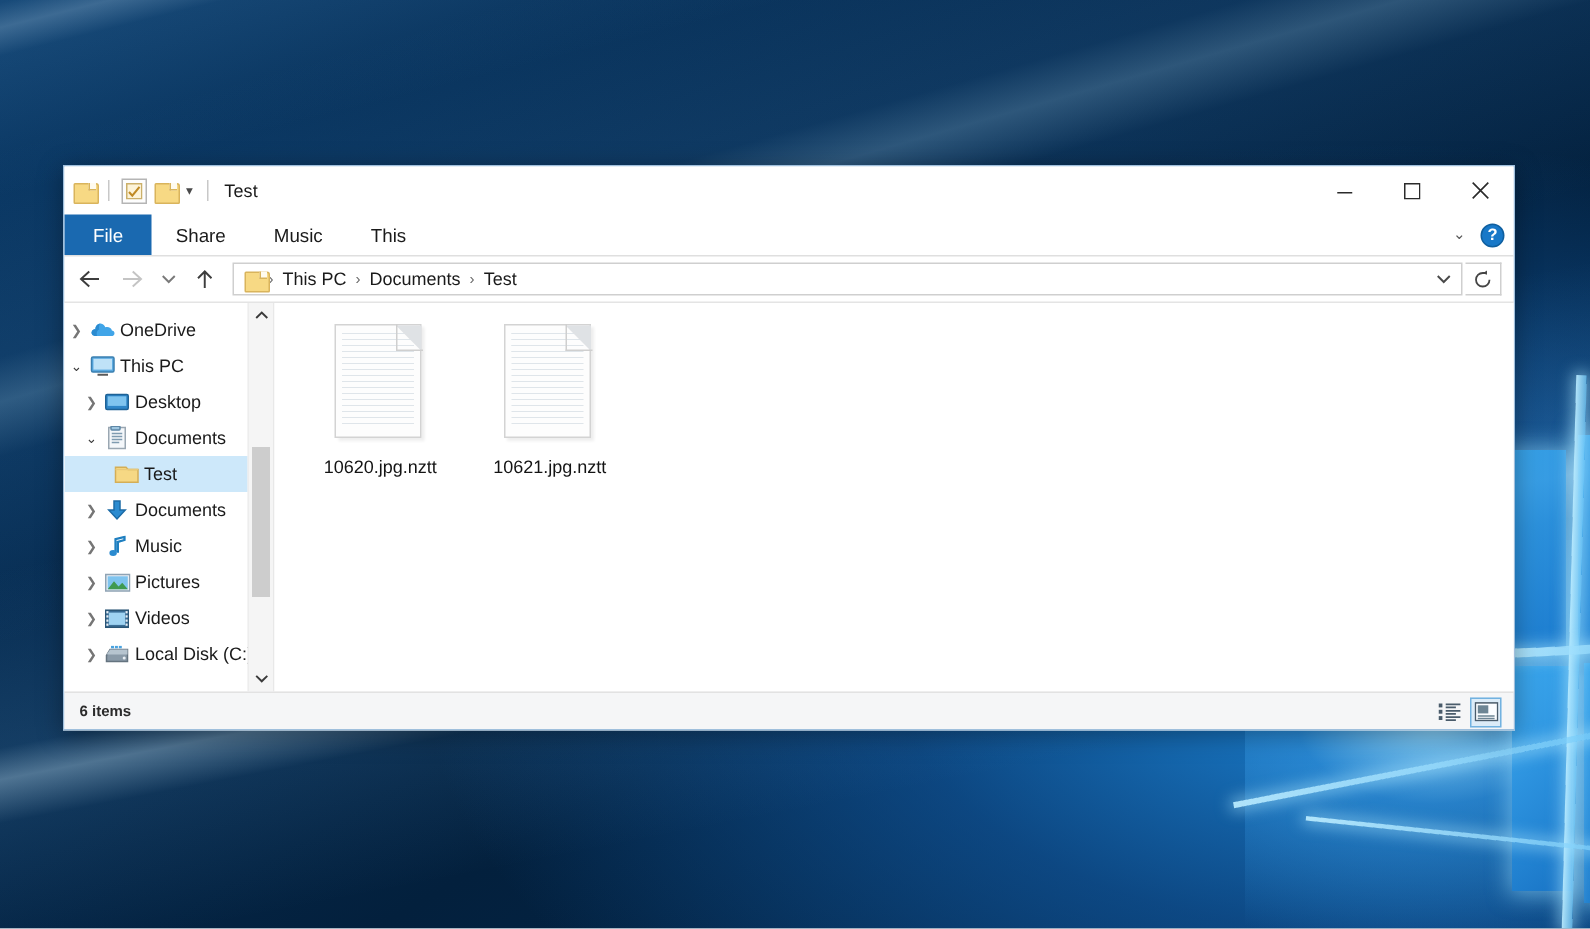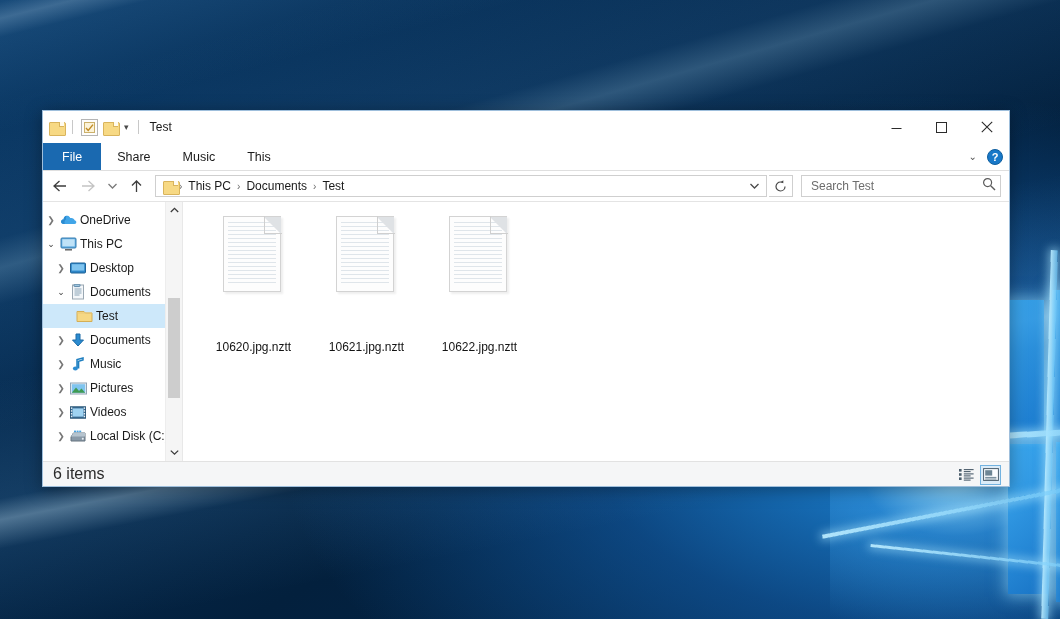--- a/index.html
+++ b/index.html
@@ -264,21 +264,21 @@
     overflow: hidden;
   }
   .grid {
     display: flex; flex-wrap: wrap;
     gap: 0px;
     padding-top: 2px;
   }
   .cell {
     width: 113px;
     padding: 4px 0 0 0;
-    display: flex; flex-direction: column; align-items: center; gap: 36px;
+    display: flex; flex-direction: column; align-items: center;
   }
   .doc-ico {
     position: relative;
     width: 62px; height: 80px;
     margin-bottom: 8px;
   }
   .doc-ico .sheet {
     position: absolute; left: 0; top: 0; width: 58px; height: 76px;
     background: #fdfdfd;
     border: 1px solid #d3d3d3;
@@ -321,21 +321,21 @@
 
   
   .statusbar {
     height: 25px; min-height: 25px;
     background: #f5f6f7;
     border-top: 1px solid #e2e2e2;
     display: flex; align-items: center;
     padding: 0 4px 0 10px;
     position: relative;
   }
-  .status-text { font-size: 16px; color: #2b2b2b; }
+  .status-text { font-size: 10px; color: #2b2b2b; font-weight: bold; }
   .viewbtns {
     position: absolute; right: 8px; top: 0; height: 25px;
     display: flex; align-items: center; gap: 3px;
   }
   .viewbtn {
     width: 21px; height: 20px;
     display: flex; align-items: center; justify-content: center;
   }
   .viewbtn.active {
     border: 1px solid #72b2e0;
@@ -448,29 +448,20 @@
           </div>
         </div>
       </div>
       <div class="addr-ibtn" style="width:24px;height:22px;border:1px solid #cfcfcf;border-left:none;">
         <svg width="13" height="13" viewBox="0 0 13 13">
           <path d="M11 6.5 A4.5 4.5 0 1 1 6.5 2 L9 2" fill="none" stroke="#454545" stroke-width="1.2"></path>
           <path d="M9.3 0.3 L9.3 3.2 L6.6 2.2 Z" fill="#454545"></path>
         </svg>
       </div>
 
-      <div class="searchbox">
-        <input type="text" placeholder="Search Test" style="">
-        <span>
-          <svg width="14" height="14" viewBox="0 0 14 14">
-            <circle cx="5.6" cy="5.6" r="4" fill="none" stroke="#5a5a5a" stroke-width="1.2"></circle>
-            <path d="M8.7 8.7 L13 13" stroke="#5a5a5a" stroke-width="1.4"></path>
-          </svg>
-        </span>
-      </div>
     </div>
 
     <div class="wbody">
 
       <div class="navpane">
         <div class="tree">
 
           <div class="trow indent1">
             <span class="twist">❯</span>
             <span class="tico">
@@ -633,30 +624,20 @@
             <div class="doc-ico">
               <div class="sheet"></div>
                 <div class="lines"></div>
                 <div class="lines-top"></div>
               <div class="fold"></div>
                 <div class="foldline"></div>
             </div>
             <div class="fname">10621.jpg.nztt</div>
           </div>
 
-          <div class="cell">
-            <div class="doc-ico">
-              <div class="sheet"></div>
-                <div class="lines"></div>
-                <div class="lines-top"></div>
-              <div class="fold"></div>
-                <div class="foldline"></div>
-            </div>
-            <div class="fname">10622.jpg.nztt</div>
-          </div>
 
 
 
 
         </div>
       </div>
     </div>
 
     <div class="statusbar">
       <span class="status-text">6 items</span>

